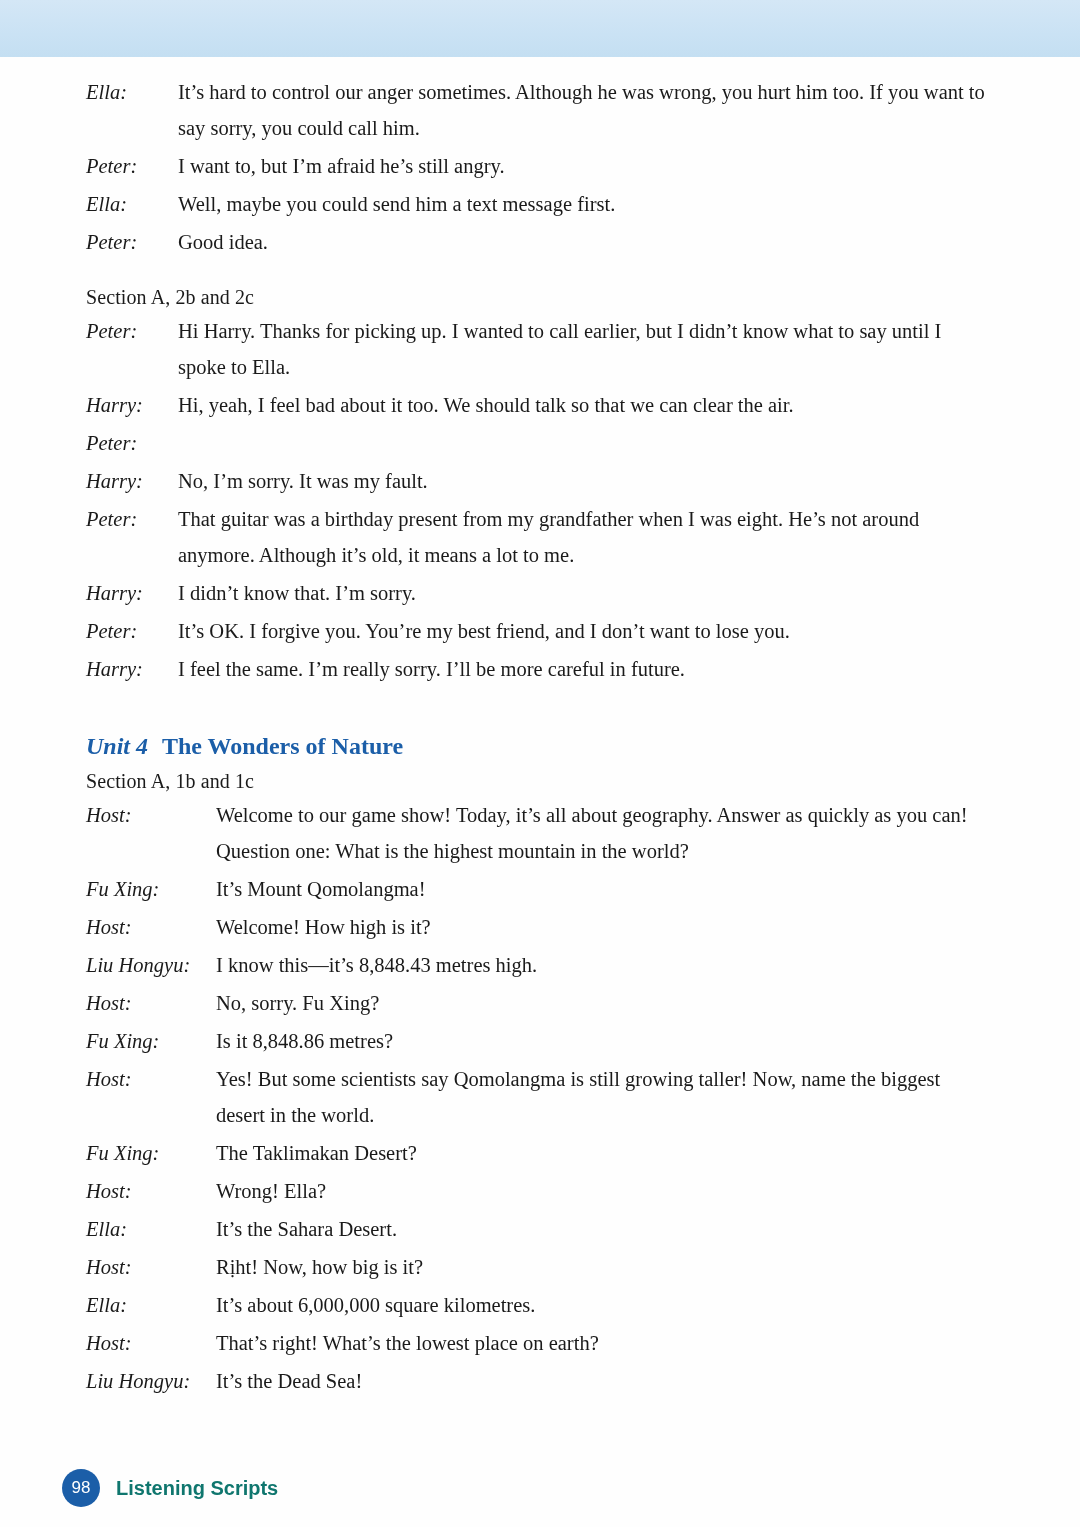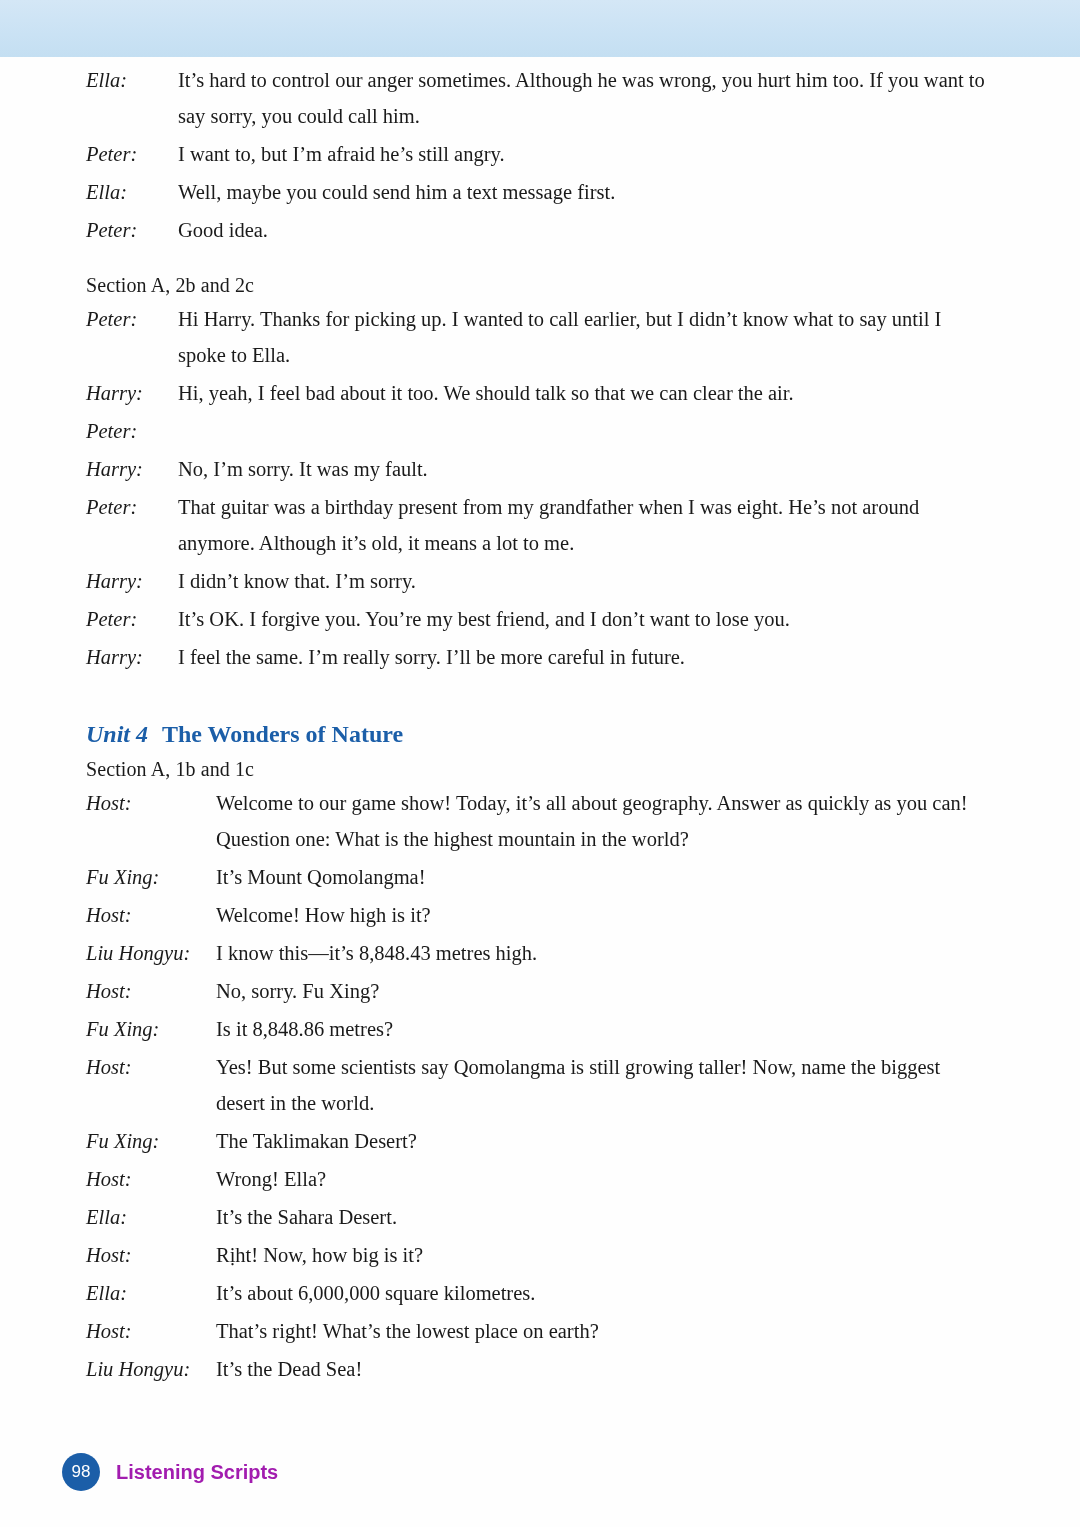--- a/index.html
+++ b/index.html
@@ -32,21 +32,21 @@
   .top-band-inner {
     position: absolute;
     top: 0;
     left: 0;
     width: 1080px;
     height: 57px;
     background: linear-gradient(180deg, #d4e7f6 0%, #cae2f4 60%, #c4dff2 100%);
   }
   .content {
     position: absolute;
-    top: 62px;
+    top: 74px;
     left: 86px;
     width: 908px;
   }
 
   
   .script-block {
     margin-bottom: 0;
   }
   .line {
     display: flex;
@@ -81,40 +81,40 @@
     font-weight: bold;
     font-size: 24px;
     margin-top: 46px;
     margin-bottom: 10px;
   }
   .unit-head .unit-num { margin-right: 14px; font-style: italic; }
 
   .footer {
     position: absolute;
     left: 62px;
-    bottom: 36px;
+    bottom: 20px;
     display: flex;
     align-items: center;
   }
   .page-badge {
     width: 38px;
     height: 38px;
     border-radius: 50%;
     background: #1b5ea8;
     color: #ffffff;
     font-family: "Liberation Sans", sans-serif;
     font-size: 17px;
     display: flex;
     align-items: center;
     justify-content: center;
     font-weight: normal;
   }
   .footer-label {
     margin-left: 16px;
-    color: #a21caf;
+    color: #0f766e;
     font-family: "Liberation Sans", sans-serif;
     font-weight: bold;
     font-size: 20px;
   }
 </style>
 </head>
 <body>
 
 <div class="page">
 

